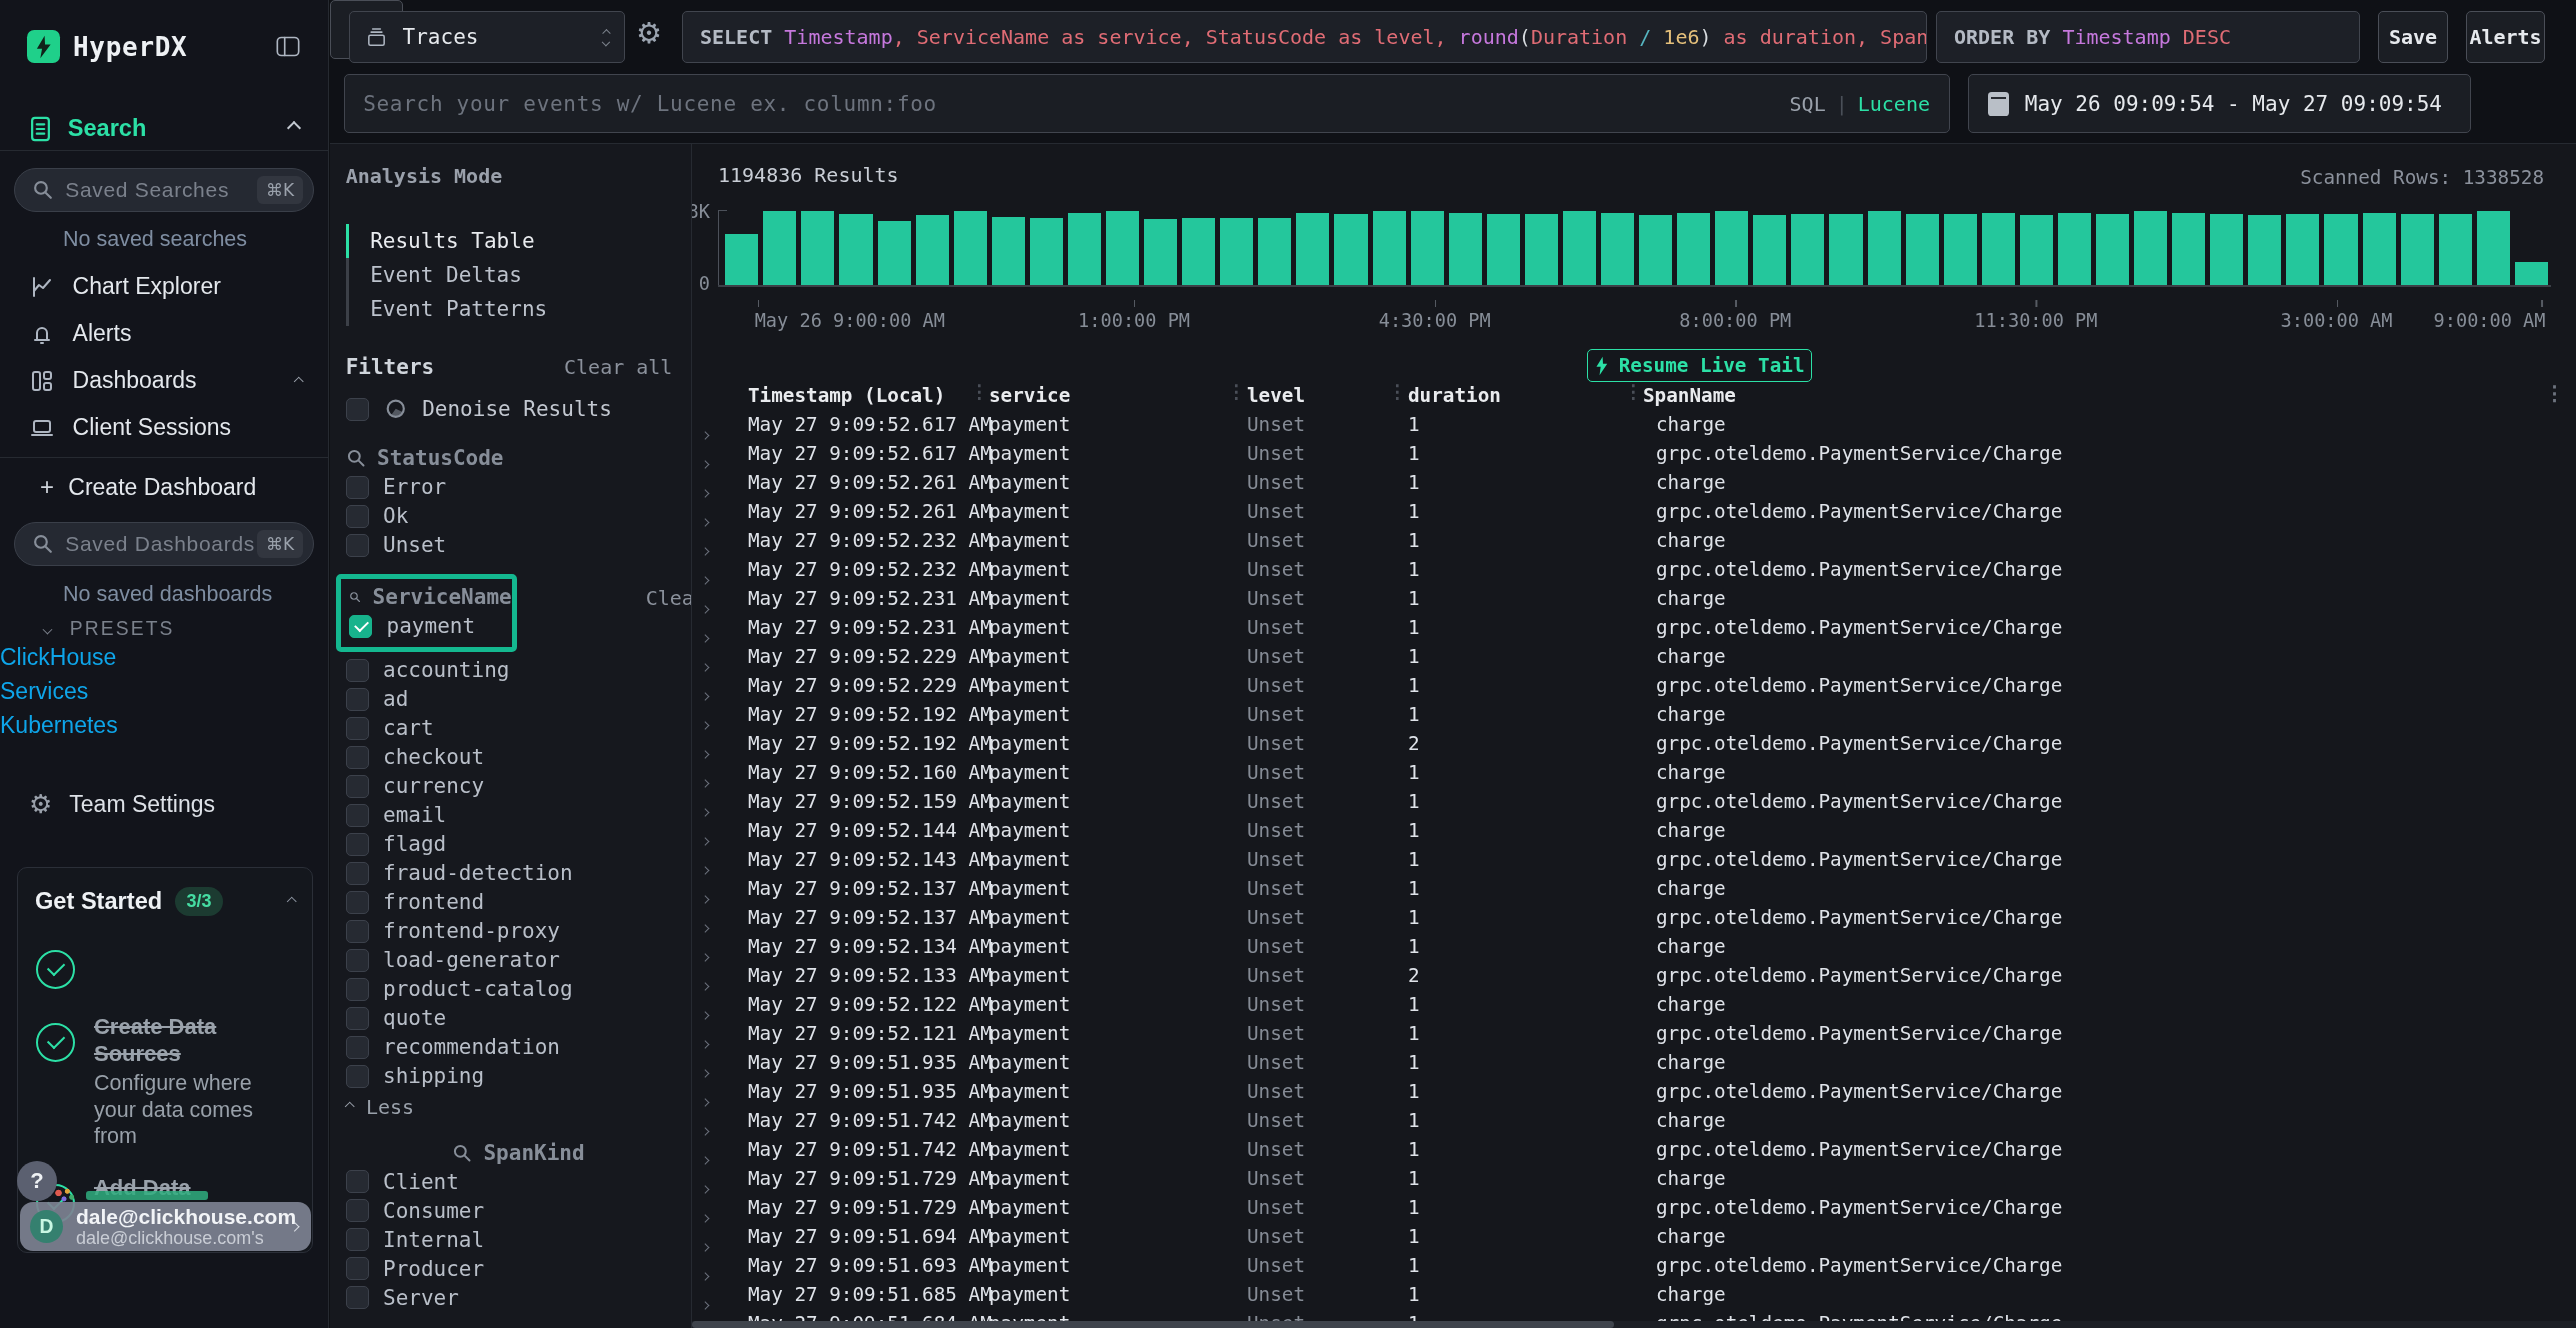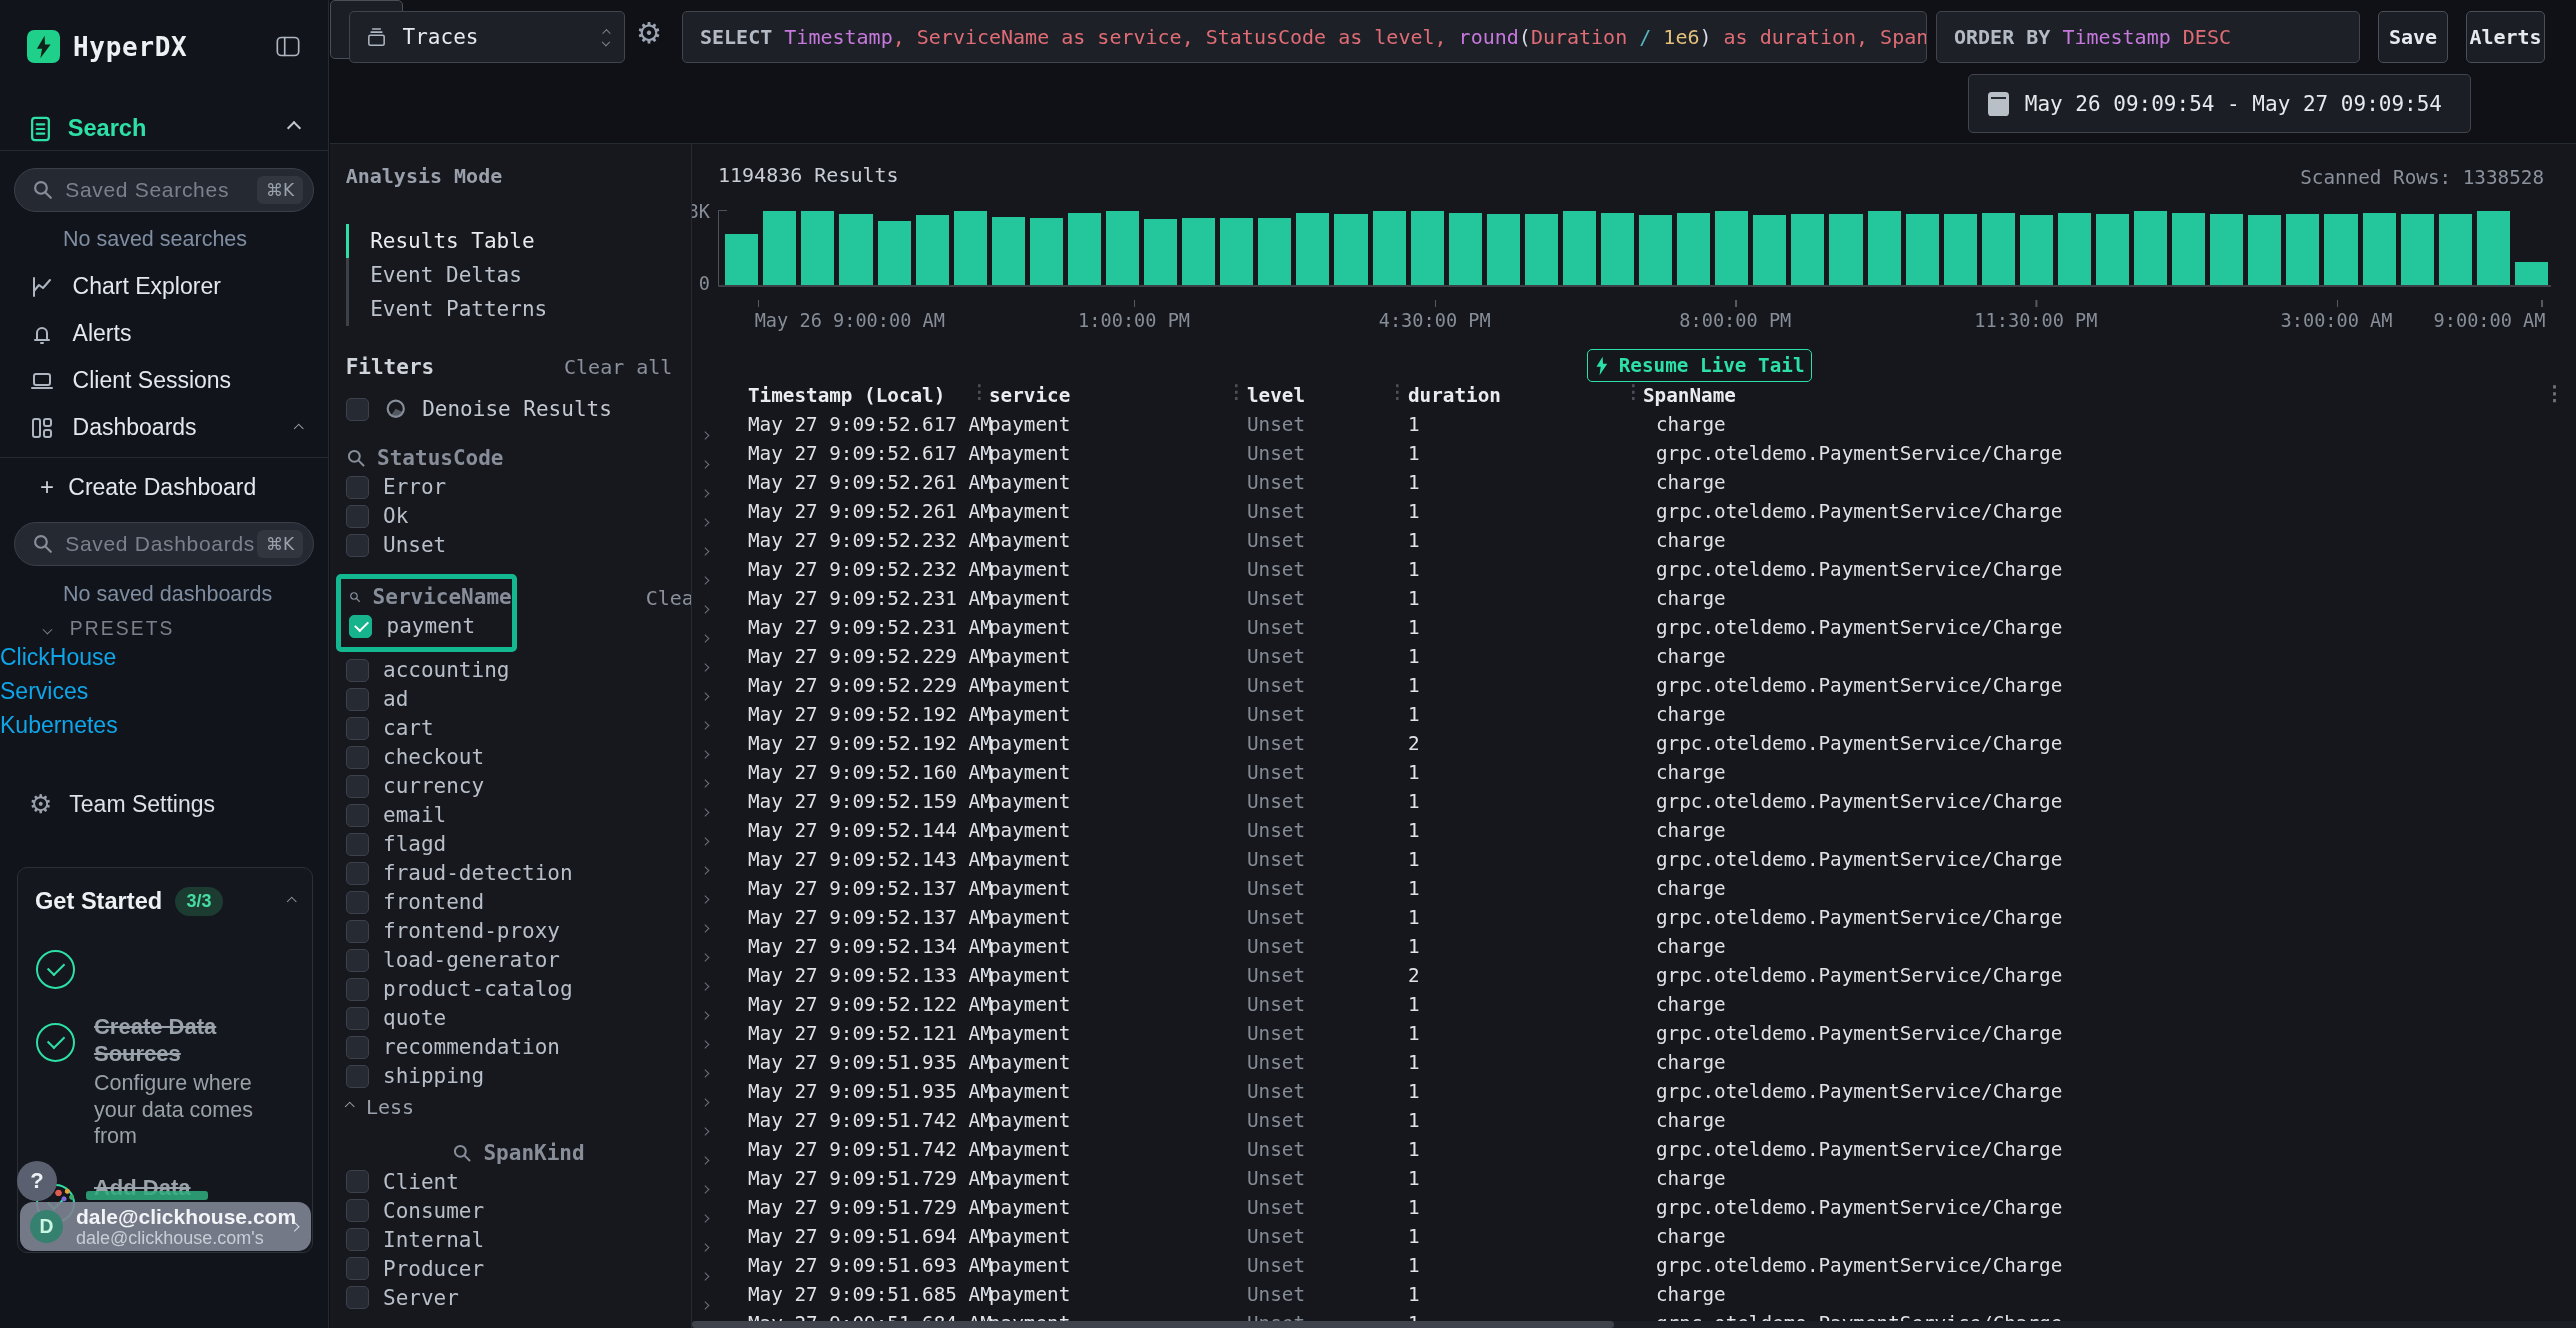--- a/index.html
+++ b/index.html
@@ -214,36 +214,36 @@
         <svg width="24" height="24" viewBox="0 0 24 24" class="icon-stroke">
             <path d="M5 18h14M7 18v-7a5 5 0 0 1 10 0v7"></path>
             <path d="M11 21h2"></path>
           </svg>
       </span>
       <span class="nv-label">Alerts</span>
     </div>
     <div class="nav-item">
       <span>
         <svg width="24" height="24" viewBox="0 0 24 24" class="icon-stroke">
-            <rect x="4" y="5" width="16" height="11" rx="2"></rect>
-            <path d="M2 19h20"></path>
-          </svg>
-      </span>
-      <span class="nv-label">Client Sessions</span>
-    </div>
-    <div class="nav-item">
-      <span>
-        <svg width="24" height="24" viewBox="0 0 24 24" class="icon-stroke">
             <rect x="3" y="3" width="7" height="18" rx="2"></rect>
             <rect x="14" y="3" width="7" height="7" rx="2"></rect>
             <rect x="14" y="14" width="7" height="7" rx="2"></rect>
           </svg>
       </span>
       <span class="nv-label">Dashboards</span>
       <span class="tail"><span class="chv up sm"></span></span>
+    </div>
+    <div class="nav-item">
+      <span>
+        <svg width="24" height="24" viewBox="0 0 24 24" class="icon-stroke">
+            <rect x="4" y="5" width="16" height="11" rx="2"></rect>
+            <path d="M2 19h20"></path>
+          </svg>
+      </span>
+      <span class="nv-label">Client Sessions</span>
     </div>
   </div>
   <div class="side-divider"></div>
 
   <div class="create-dash">
     <span class="plus">+</span>
     <span>Create Dashboard</span>
   </div>
 
   <div class="pill-input">
@@ -348,20 +348,26 @@
 
   <div class="box order-box">
     <span>
       
     <span class="tok kw">ORDER BY </span><span class="tok purple">Timestamp </span><span class="tok red">DESC</span></span>
   </div>
 
   <div class="btn btn-save">Save</div>
   <div class="btn btn-alerts">Alerts</div>
 
+  <div class="box search-box">
+    <span class="ph">Search your events w/ Lucene ex. column:foo</span>
+    <span class="mode-sql">SQL</span>
+    <span class="mode-sep">|</span>
+    <span class="mode-lucene">Lucene</span>
+  </div>
 
   <div class="box date-box">
     <span class="cal"></span>
     <span class="lbl">May 26 09:09:54 - May 27 09:09:54</span>
   </div>
 
   <div class="run-btn">
     <svg width="21.5" height="21.5" viewBox="0 0 24 24" class="icon-stroke">
         <path d="M8 5l11 7-11 7z"></path>
       </svg>

